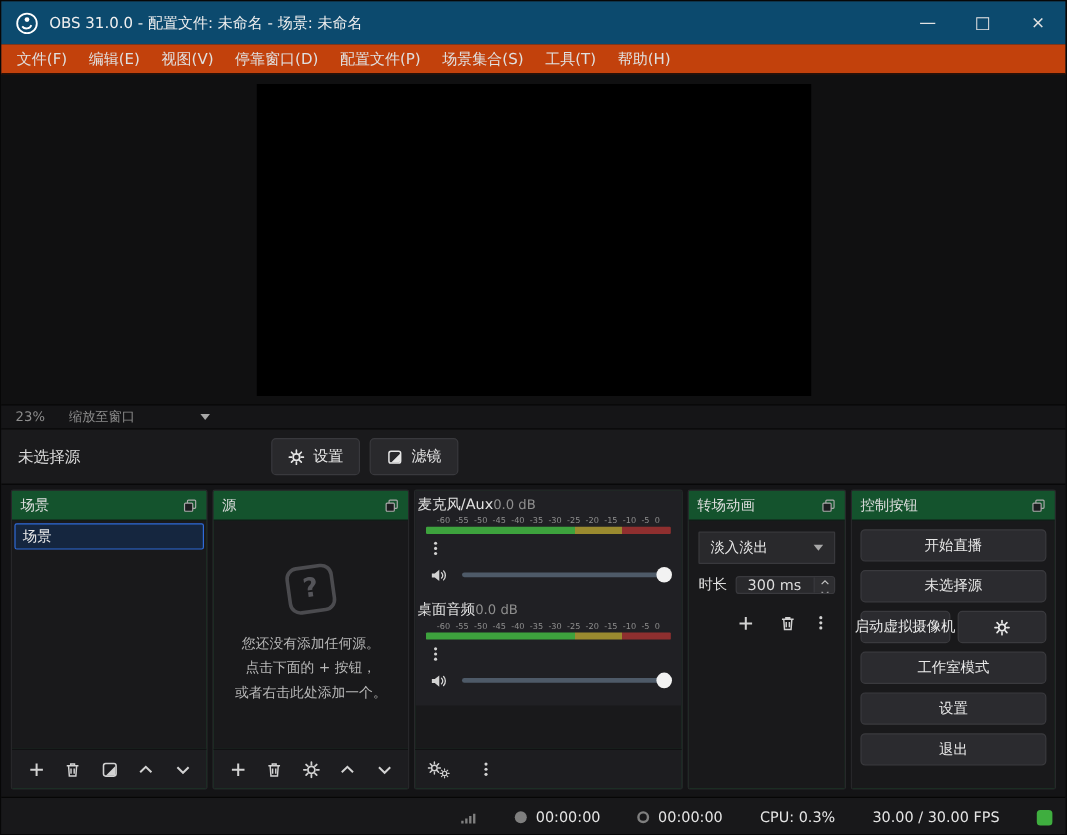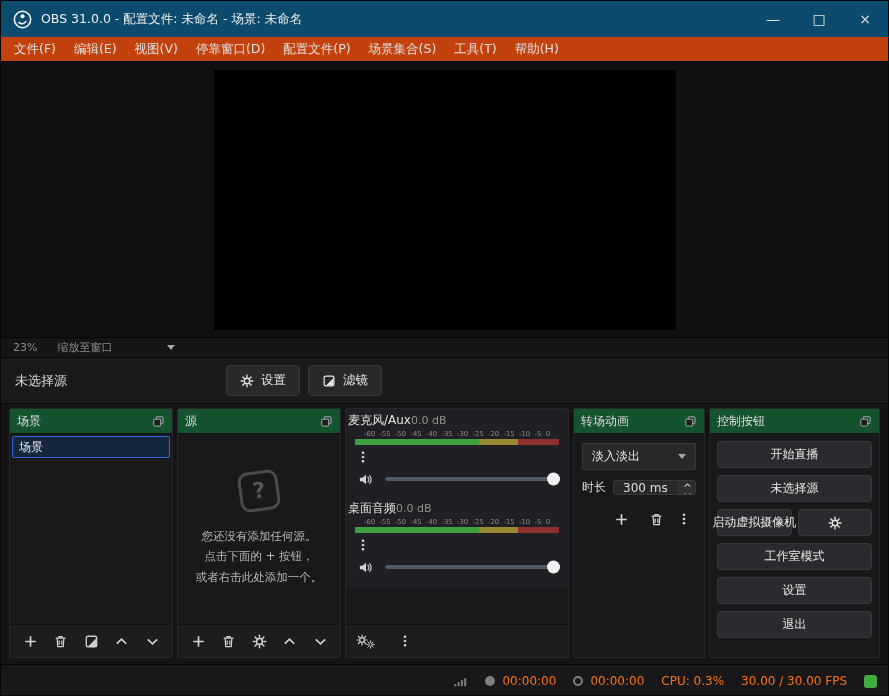--- a/index.html
+++ b/index.html
@@ -73,21 +73,21 @@
   .spin-btn{flex:1;display:flex;align-items:center;justify-content:center;color:#c5c5c5}
   .trans-actions{margin-top:12px;display:flex;align-items:center;justify-content:center;gap:13px;position:relative}
   .trans-actions .abs-right{position:absolute;right:1px}
   
   .ctl-body{padding:7px;display:flex;flex-direction:column;gap:7px}
   .ctl-btn{height:27px;background:#2b2b2f;border:1px solid #3a3a3e;border-radius:4px;display:flex;align-items:center;justify-content:center;font-size:12px;color:#e8e8e8;white-space:nowrap}
   .vcam-row{display:flex;gap:6px}
   .vcam-row .ctl-btn{flex:1;min-width:0}
   .sq-btn{width:27px;flex:none;padding:0}
   
-  .statusbar{height:33px;flex:none;display:flex;align-items:center;justify-content:flex-end;gap:17px;padding:0 11px;background:#18181a;border-top:1px solid #060606;color:#f97316;font-size:12px}
+  .statusbar{height:33px;flex:none;display:flex;align-items:center;justify-content:flex-end;gap:31px;padding:0 11px;background:#18181a;border-top:1px solid #060606;color:#e5e5e5;font-size:12px}
   .stat-group{display:flex;align-items:center;gap:7px}
   .dot-disc{width:10px;height:10px;border-radius:50%;background:#7f7f7f;flex:none}
   .dot-ring{width:10px;height:10px;border-radius:50%;border:2px solid #7f7f7f;flex:none}
   .kbps{width:13px;height:13px;border-radius:3px;background:var(--ok);flex:none}
 </style>
 </head>
 <body>
 
 <svg width="0" height="0" style="position:absolute">
   <symbol id="i-gear" viewBox="0 0 16 16">

